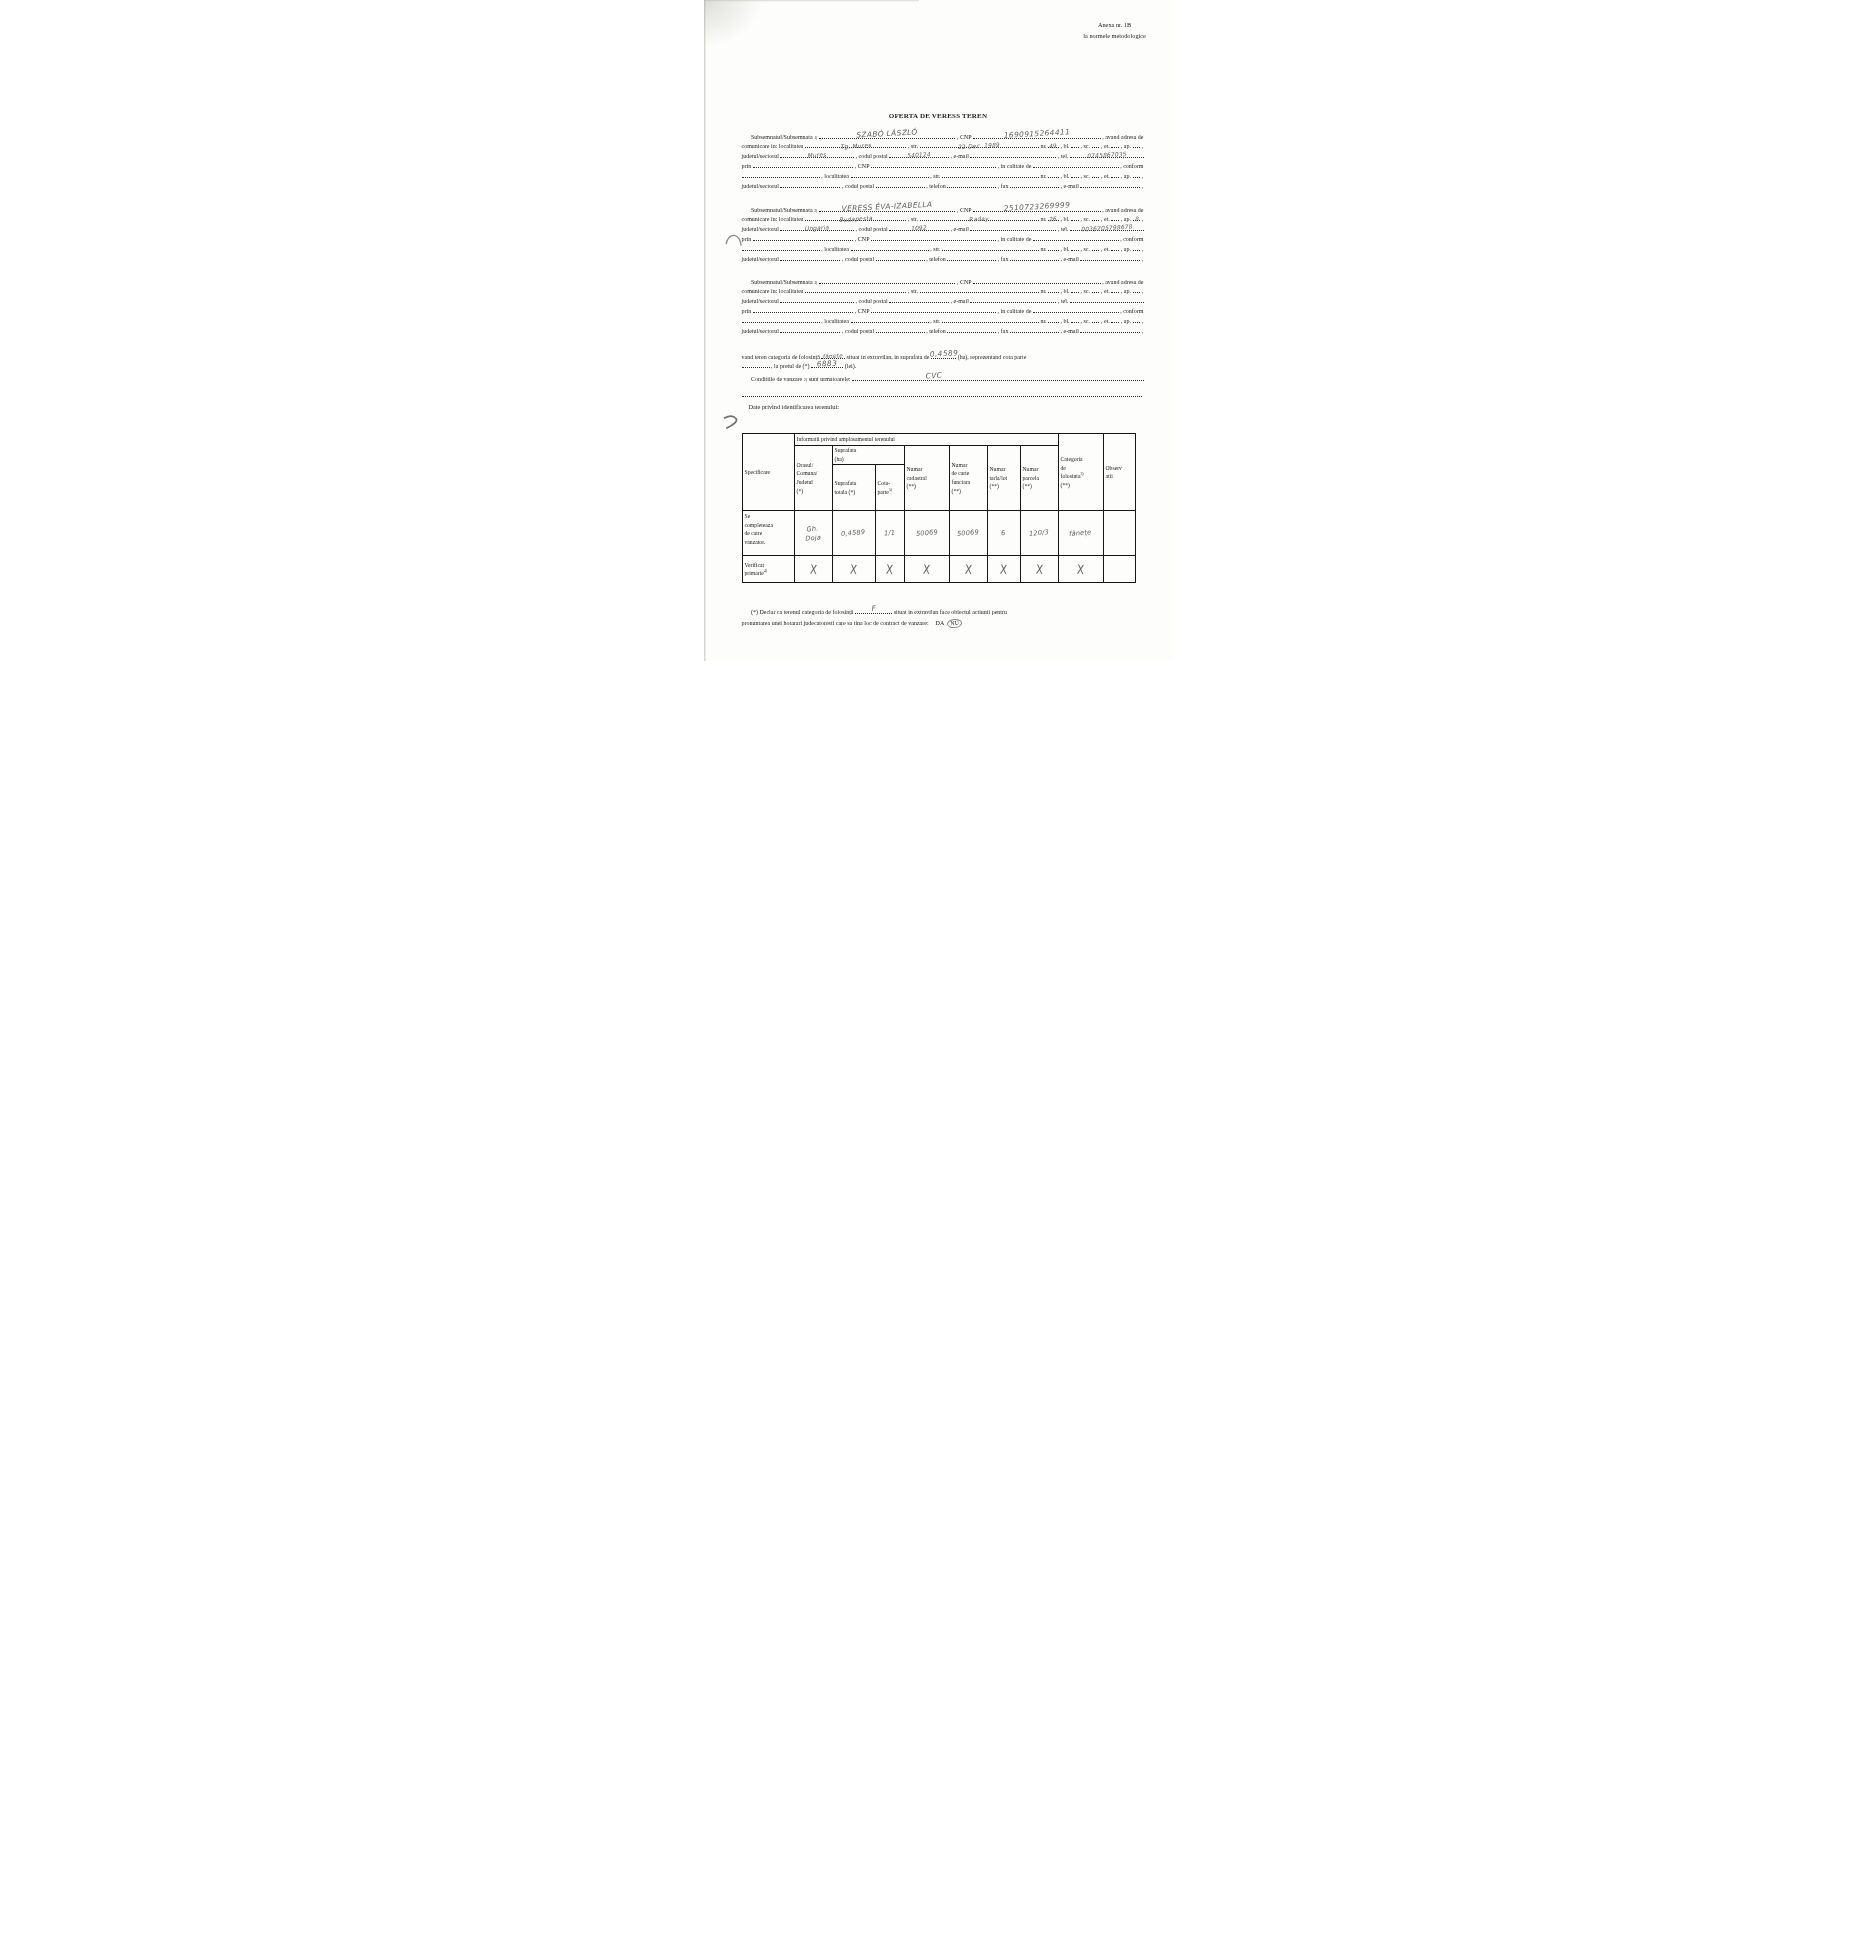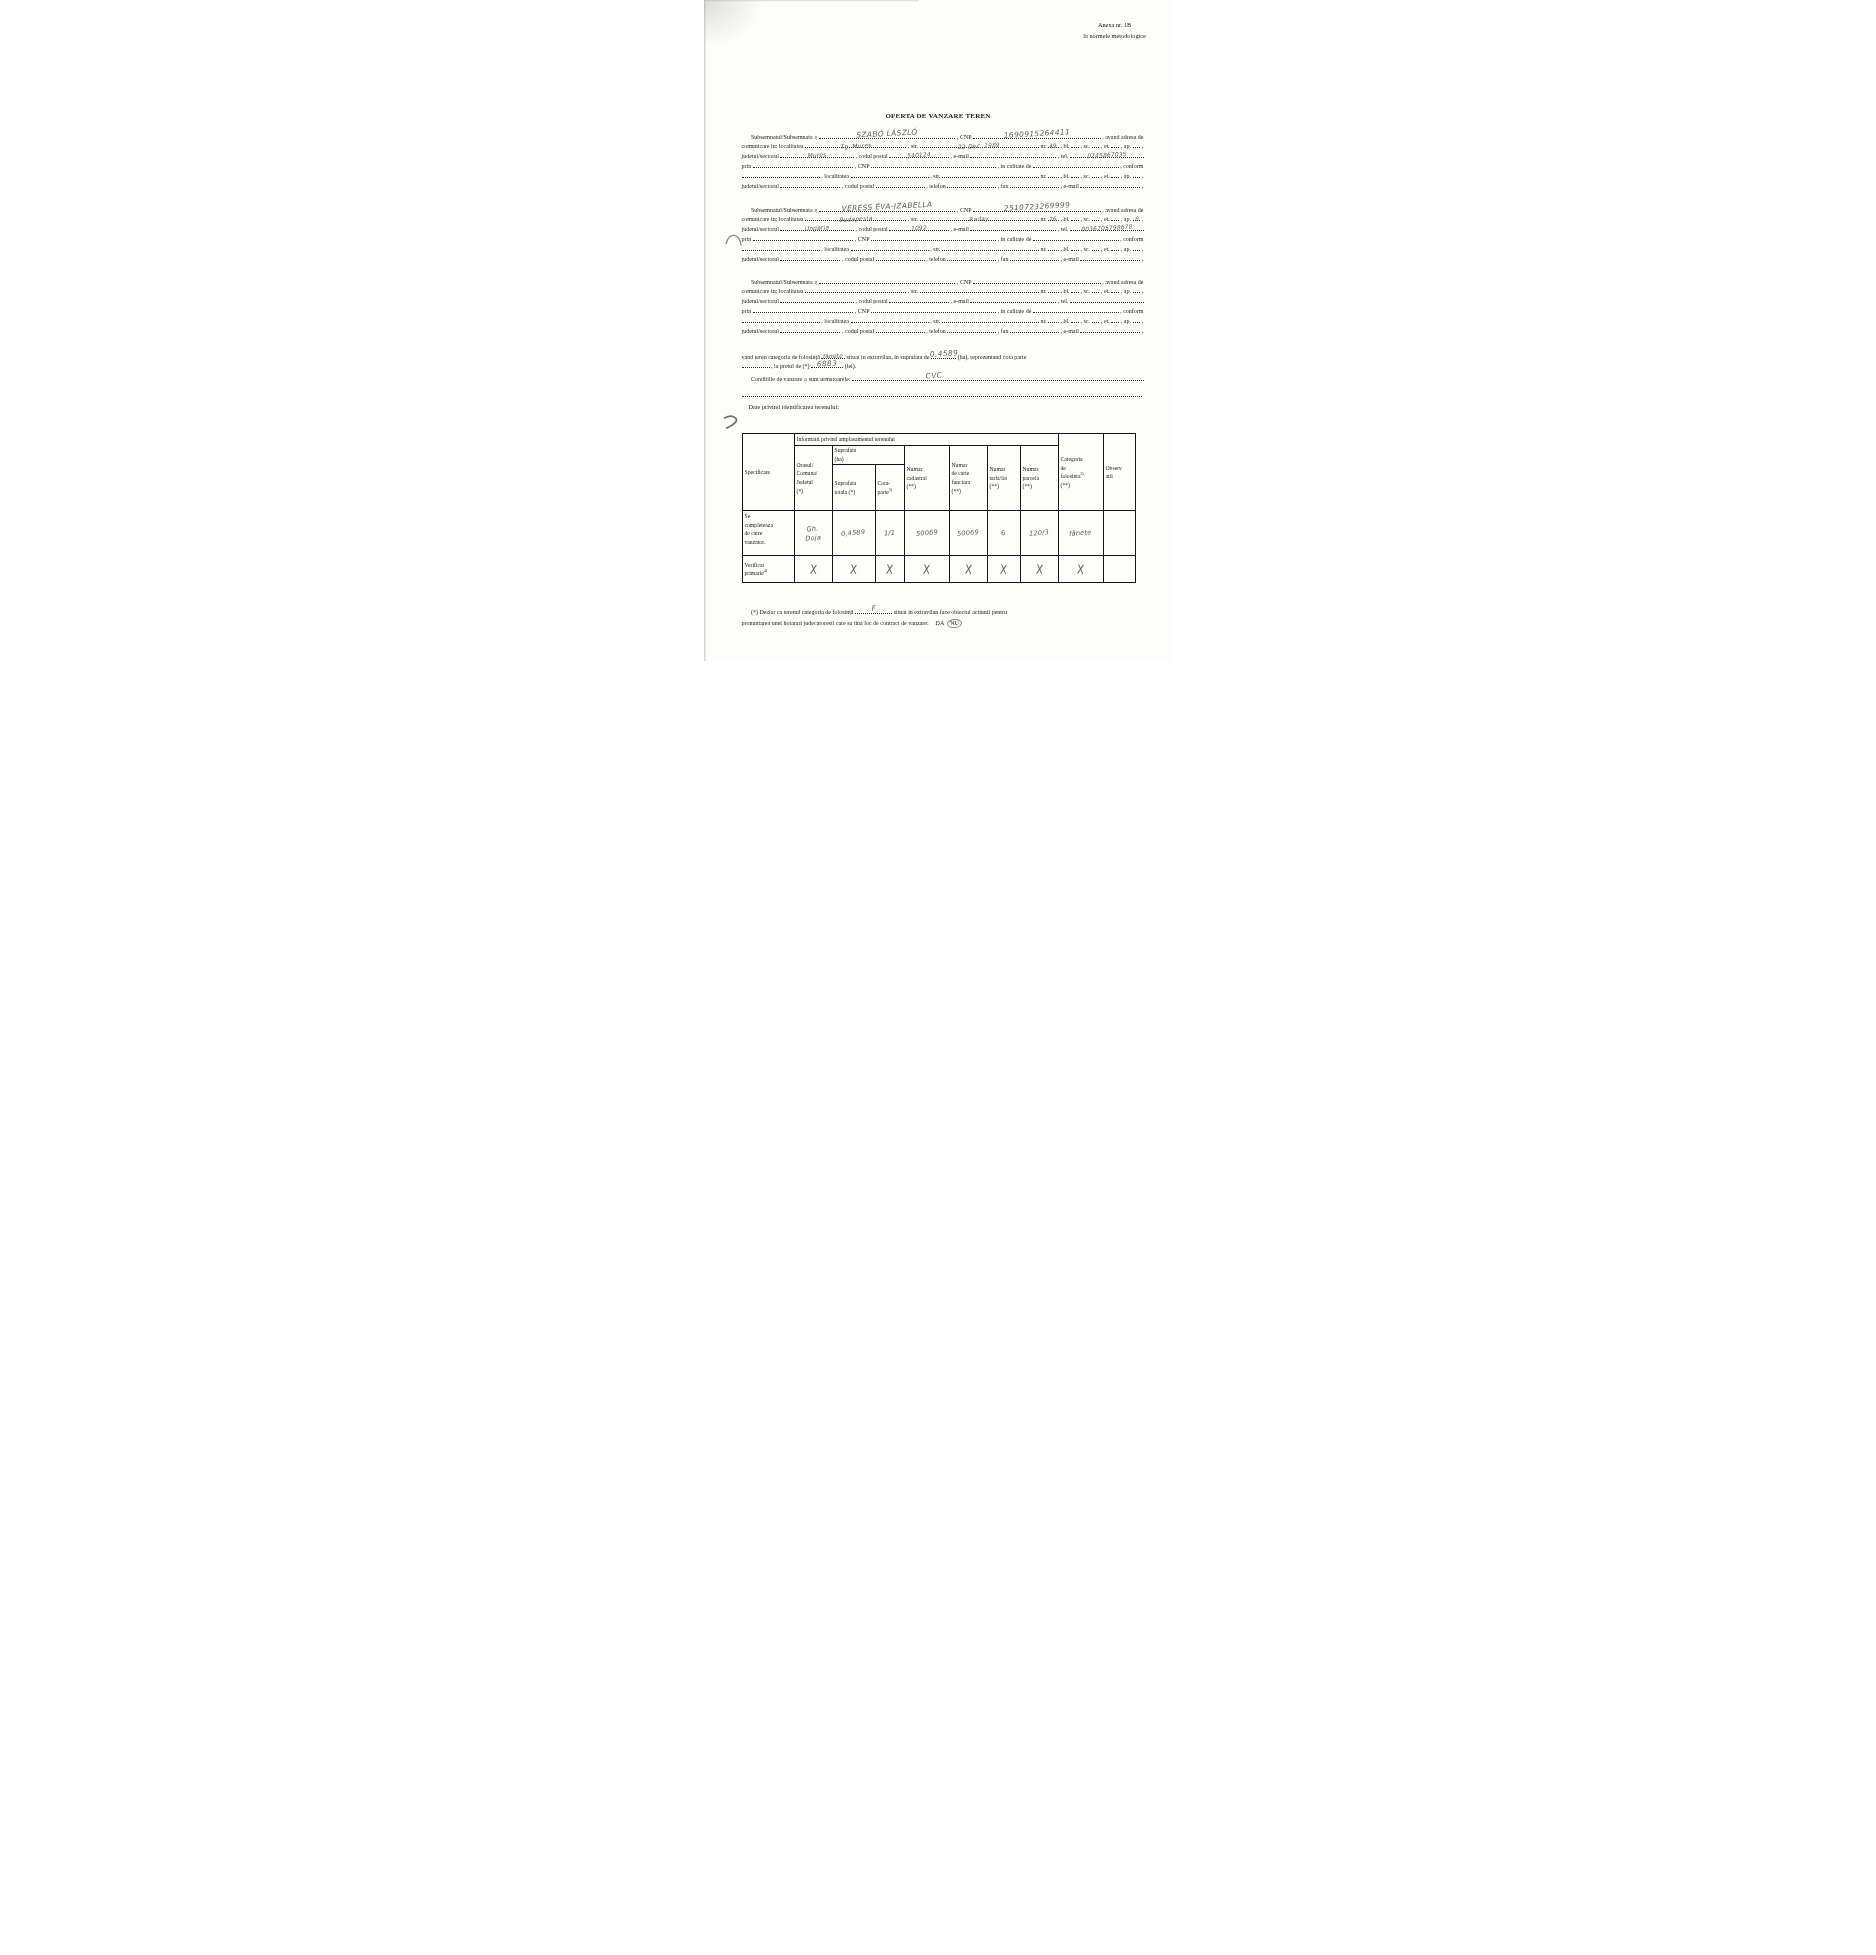--- a/index.html
+++ b/index.html
@@ -78,21 +78,21 @@
 <div class="page">
   <div class="scan-left"></div>
   <div class="scan-top"></div>
   <div class="scan-corner"></div>
 
   <div class="annex">
     <div>Anexa nr. 1B</div>
     <div>la normele metodologice</div>
   </div>
 
-  <h1 class="title">OFERTA DE VANZARE TEREN</h1>
+  <h1 class="title">OFERTA DE VERESS TEREN</h1>
 
   <section class="para p1">
     <div class="line">
       <span class="indent"></span>
       <span>Subsemnatul/Subsemnata</span>
         <sup>1)</sup>
       <span class="dots g16">
           <i class="hand hand-lg">SZABÓ LÁSZLÓ</i>
         </span>
       <span>, CNP</span>

